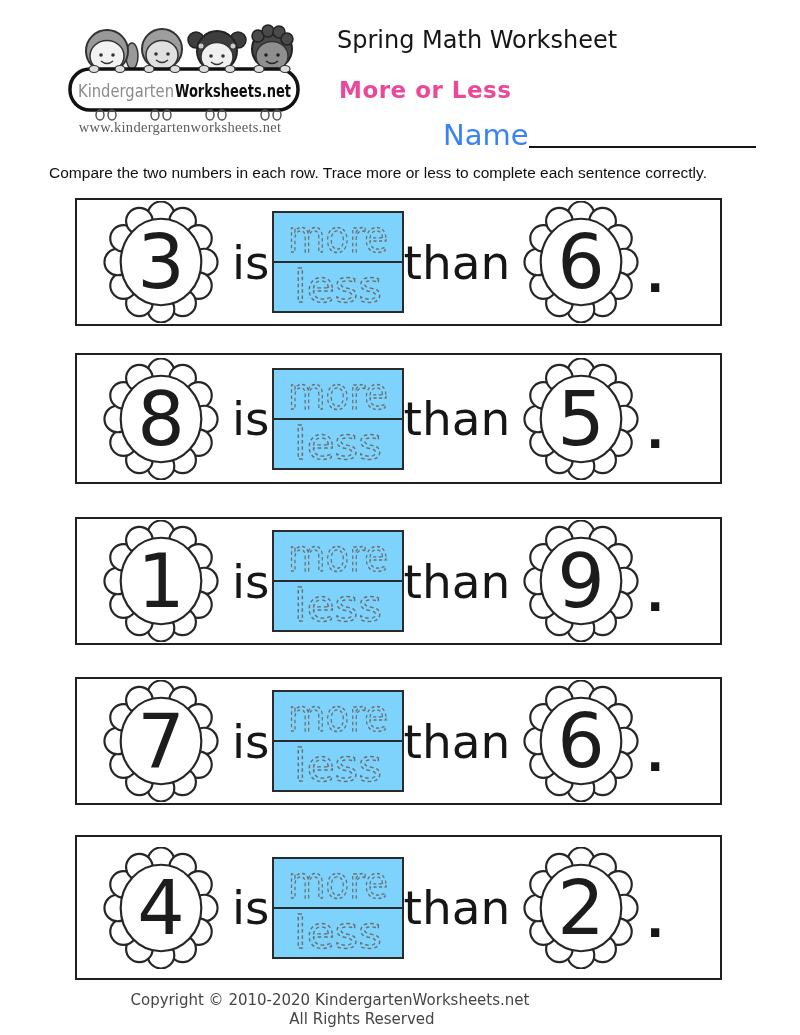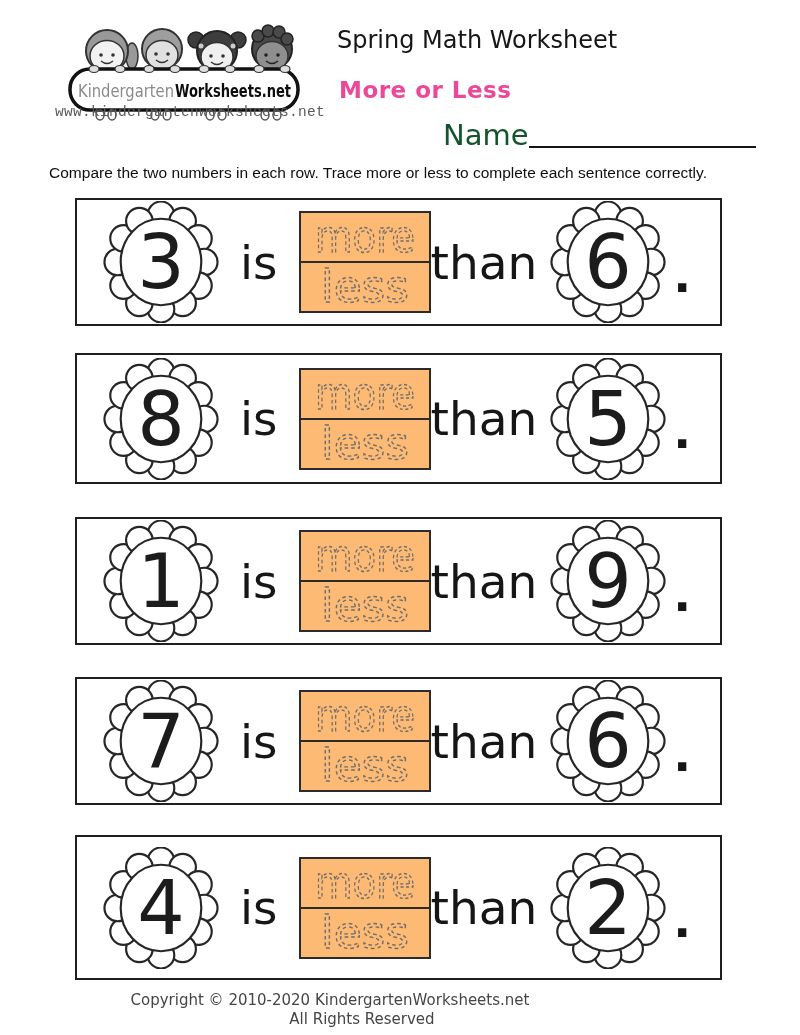--- a/index.html
+++ b/index.html
@@ -4,52 +4,52 @@
 <style>
   html,body{margin:0;padding:0;}
   body{
     width:800px;height:1035px;background:#ffffff;position:relative;
     font-family:"DejaVu Sans",sans-serif;color:#1a1a1a;overflow:hidden;
   }
 
   
   .logo-svg{position:absolute;left:52px;top:12px;width:256px;height:112px;}
   .site-url{
-    position:absolute;left:55px;top:104px;width:250px;
-    font-family:Liberation Mono, monospace;font-size:14.5px;color:#5a5a5a;letter-spacing:.3px;
+    position:absolute;left:55px;top:119px;width:250px;text-align:center;
+    font-family:Liberation Serif, serif;font-size:14.5px;color:#5a5a5a;letter-spacing:.3px;
   }
   .page-title{position:absolute;left:337px;top:26px;font-size:24px;color:#161616;}
   .page-subtitle{position:absolute;left:339px;top:77px;font-size:23px;font-weight:700;color:#ec4899;letter-spacing:.5px;}
   .name-wrap{position:absolute;left:443px;top:118px;display:flex;align-items:flex-end;}
-  .name-label{font-size:29px;color:#14532d;}
+  .name-label{font-size:29px;color:#3b82f6;}
   .name-line{display:inline-block;width:227px;border-bottom:2px solid #151515;margin-bottom:4px;height:24px;}
   .instruction{
     position:absolute;left:0;top:164px;width:756px;text-align:center;
     font-family:"Liberation Sans",sans-serif;font-size:15.5px;color:#0f0f0f;
   }
 
   
   .row{
     position:absolute;left:75px;width:647px;box-sizing:border-box;
     border:2px solid #1f1f1f;background:#fff;
     display:flex;align-items:center;padding-left:25px;
   }
   .flower{width:118px;height:122px;flex:none;}
   .flower-num{
     font-family:"DejaVu Sans",sans-serif;font-size:76px;fill:#1c1c1c;
     text-anchor:middle;
   }
   .bigword{font-size:47px;color:#161616;white-space:nowrap;}
-  .is{margin-left:20px;}
+  .is{margin-left:12px;}
   .than{}
   .mlf{margin-left:12px;}
   .period{margin-left:6px;position:relative;top:13px;font-weight:700;}
   .trace-box{
-    margin-left:21px;width:132px;box-sizing:border-box;border:2px solid #2b2b2b;
-    background:#fdba74;flex:none;
+    margin-left:2px;width:132px;box-sizing:border-box;border:2px solid #2b2b2b;
+    background:#7dd3fc;flex:none;
   }
   .trace-half{height:48px;display:flex;align-items:center;justify-content:center;}
   .trace-half.top{border-bottom:2px solid #2b2b2b;}
   .trace-svg{width:124px;height:46px;display:block;}
   .trace-text{
     font-family:"DejaVu Sans",sans-serif;font-size:44px;fill:none;
     stroke:#6e6e6e;stroke-width:1.4;stroke-dasharray:3.5 2.8;text-anchor:middle;
   }
 
   

